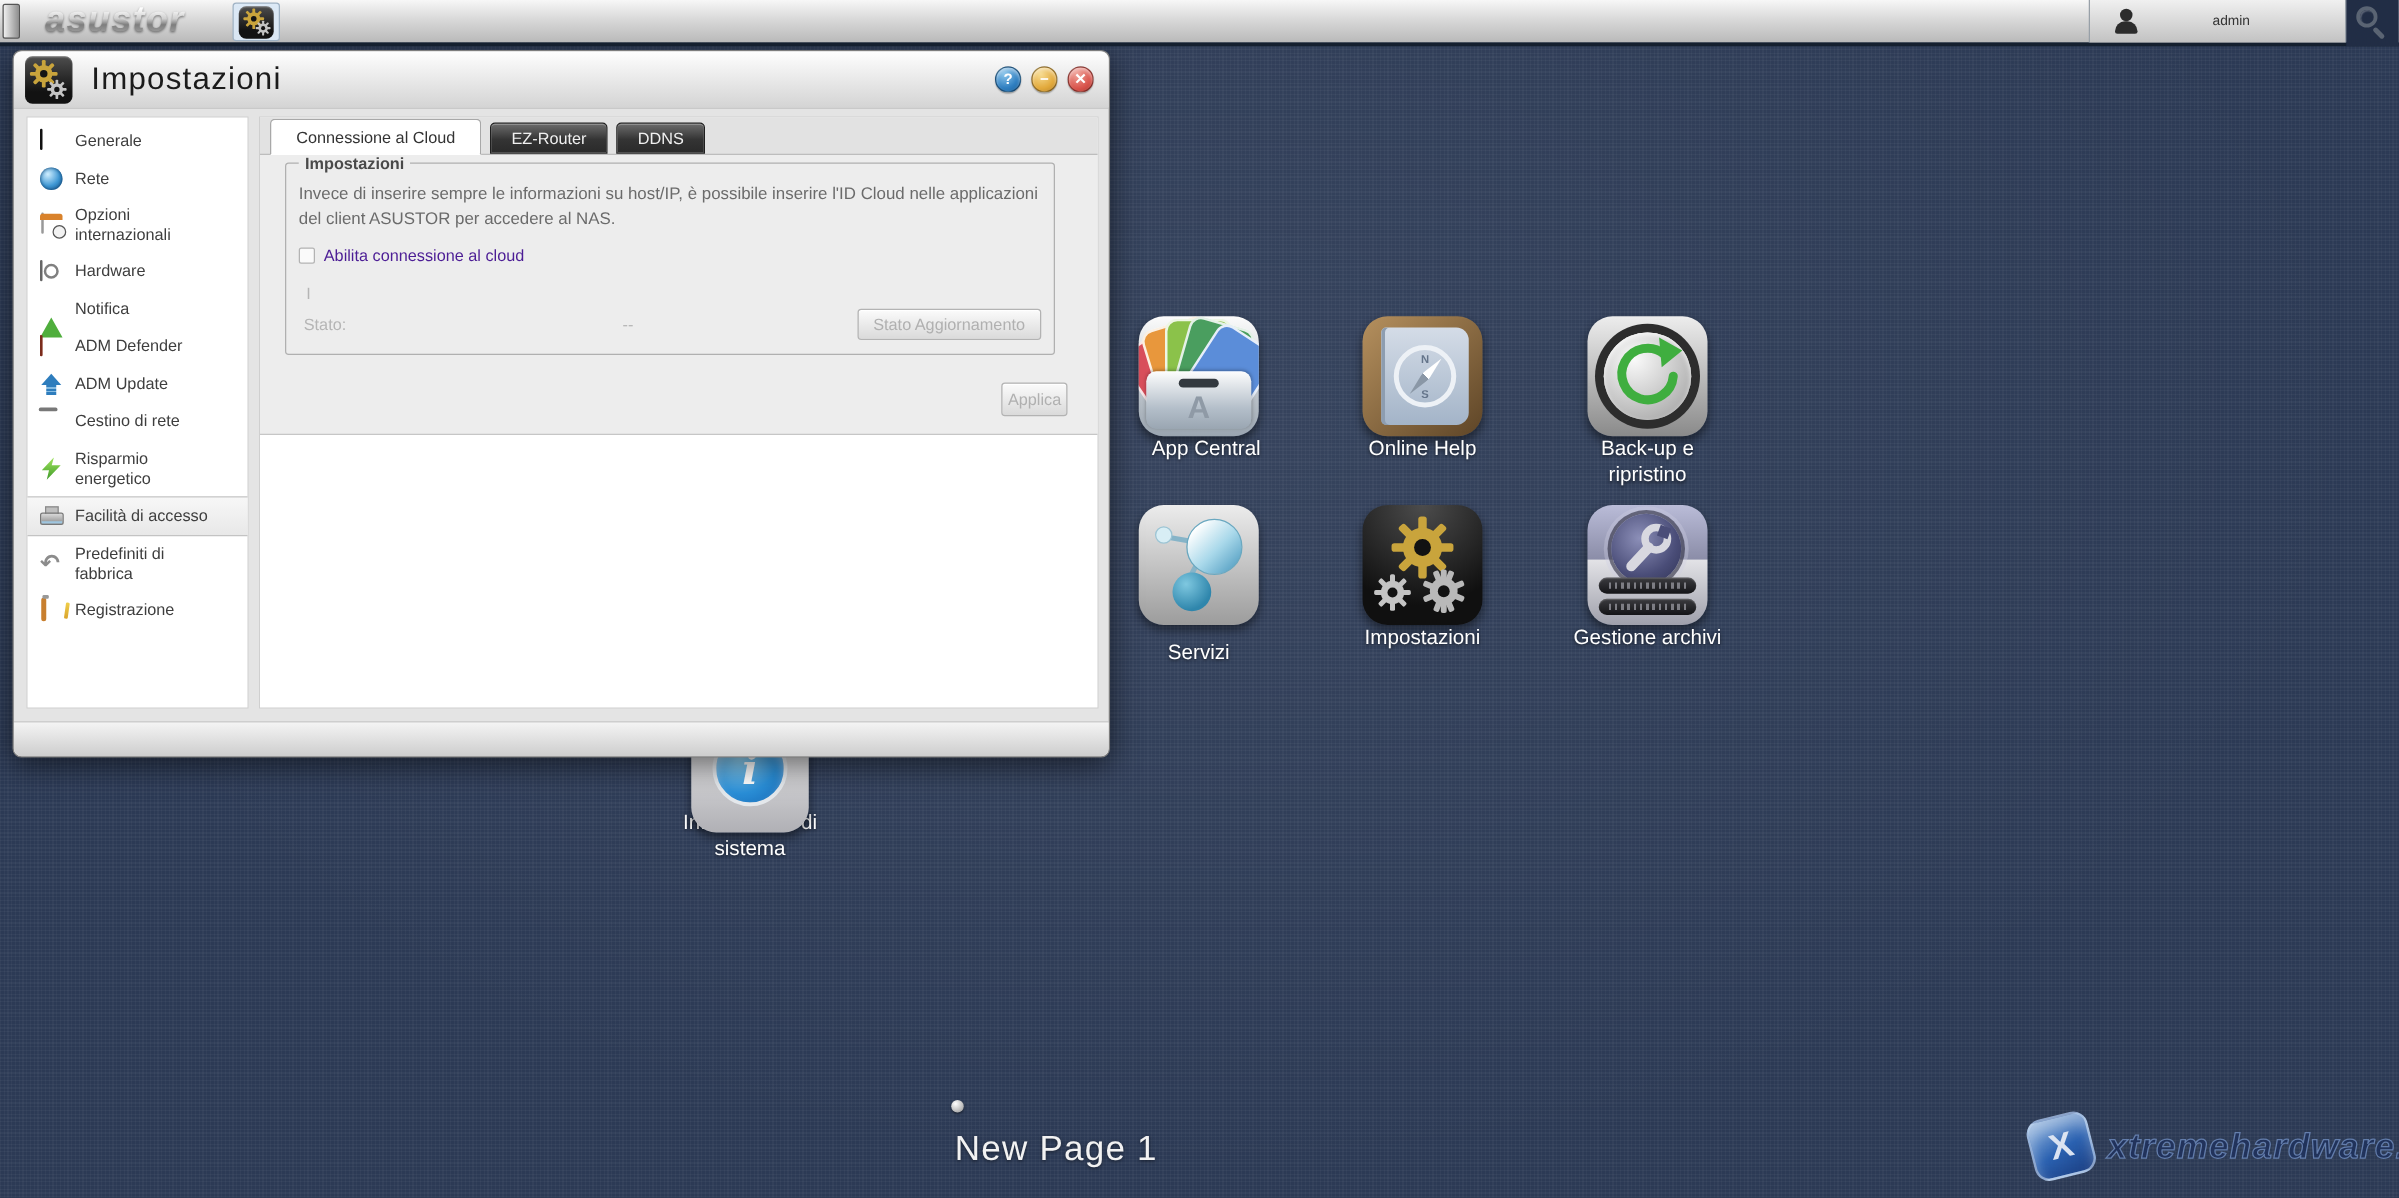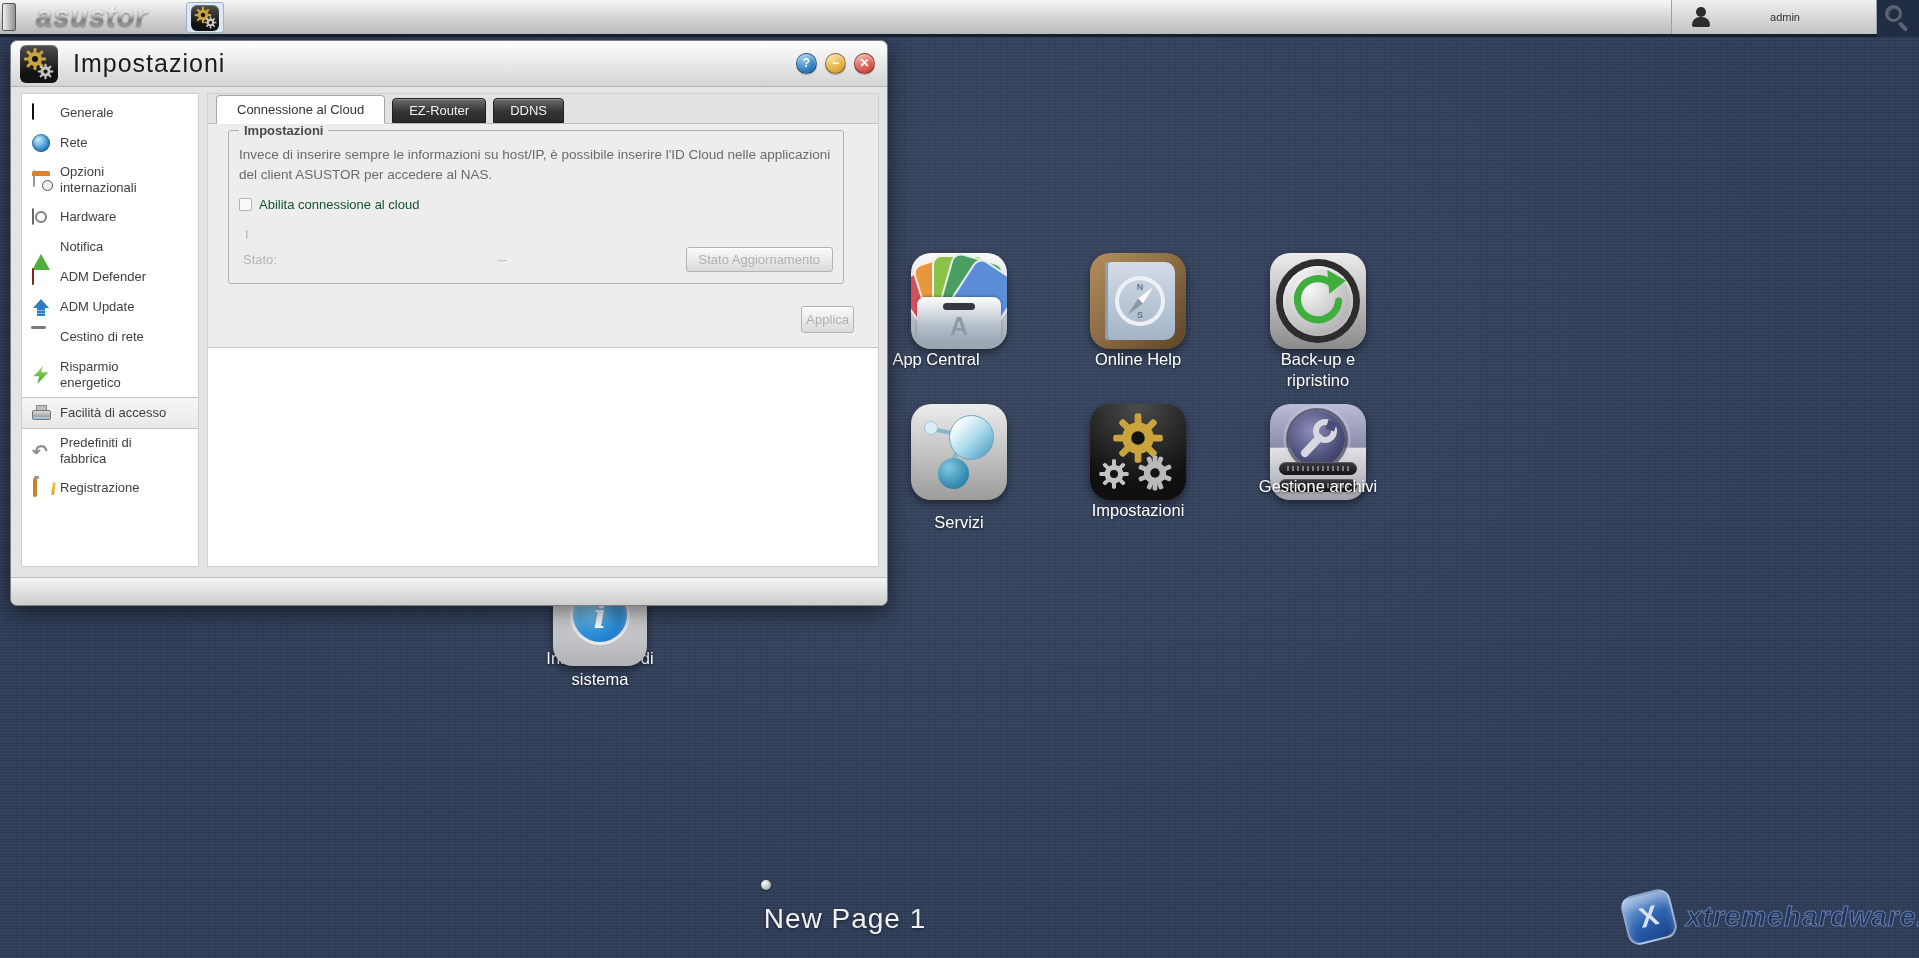--- a/index.html
+++ b/index.html
@@ -96,21 +96,21 @@
   
   .mainpanel{position:absolute;left:196px;top:52px;width:672px;height:474px;background:#fff;border:1px solid #cfcfcf;}
   .tabs{height:30px;background:#e2e2e2;border-bottom:1px solid #bdbdbd;display:flex;align-items:flex-end;padding-left:8px;gap:7px;}
   .tab{font-size:13px;border-radius:4px 4px 0 0;cursor:pointer;}
   .tab.active{background:#fff;border:1px solid #a8a8a8;border-bottom:1px solid #fff;margin-bottom:-1px;padding:6px 20px;color:#333;position:relative;z-index:2;}
   .tab.dark{background:linear-gradient(#6c6c6c,#343434 55%,#2a2a2a);color:#f0f0f0;border:1px solid #1f1f1f;padding:4px 16px;box-shadow:inset 0 1px 0 rgba(255,255,255,.25);}
   .form-area{position:relative;height:224px;background:#ededed;border-bottom:1px solid #c6c6c6;}
   .fs{position:absolute;left:20px;top:6px;width:616px;height:154px;border:1px solid #b0b0b0;border-radius:3px;}
   .fs-legend{position:absolute;left:10px;top:-8px;background:#ededed;padding:0 5px;font-weight:bold;font-size:13px;color:#4a4a4a;}
   .desc{position:absolute;left:10px;top:14px;width:594px;font-size:13.5px;color:#6b6b6b;line-height:1.45;}
-  .cbrow{position:absolute;left:10px;top:66px;display:flex;align-items:center;gap:7px;font-size:13px;color:#14532d;}
+  .cbrow{position:absolute;left:10px;top:66px;display:flex;align-items:center;gap:7px;font-size:13px;color:#4c1d95;}
   .cb{width:13px;height:13px;border:1px solid #b3b3b3;background:#fafafa;border-radius:2px;}
   .clip-frag{position:absolute;left:16px;top:96px;font-size:13px;color:#b5b5b5;}
   .tooltip{position:absolute;left:30px;top:88px;height:25px;line-height:23px;background:#fff;border:1px solid #8e8e8e;
     box-shadow:1px 2px 3px rgba(0,0,0,.18);padding:0 10px;font-size:12px;color:#333;white-space:nowrap;z-index:3;}
   .tooltip a{color:#1a56c4;text-decoration:underline;cursor:pointer;}
   .status-row{position:absolute;left:14px;right:10px;top:116px;display:flex;align-items:center;font-size:13px;color:#b5b5b5;}
   .status-val{position:absolute;left:255px;}
   .dbtn{padding:4px 12px;border:1px solid #b3b3b3;border-radius:3px;background:linear-gradient(#fbfbfb,#dadada);
     color:#b0b0b0;font-size:13px;box-shadow:inset 0 1px 0 rgba(255,255,255,.9);cursor:default;}
   .status-btn{margin-left:auto;}
@@ -234,21 +234,21 @@
   <span class="card" style="background:#d94f5c;transform:rotate(-34deg) translateX(-10px);"></span>
   <span class="card" style="background:#e8973c;transform:rotate(-17deg) translateX(-4px);"></span>
   <span class="card" style="background:#8bc24a;"></span>
   <span class="card" style="background:#4a9e5f;transform:rotate(16deg) translateX(4px);"></span>
   <span class="card" style="background:#5b8dd9;transform:rotate(33deg) translateX(10px);"></span>
   <span class="tray">
     <span class="tray-slot"></span>
     <span class="tray-letter">A</span>
   </span>
 </div>
-<div class="dlabel" style="left:856px;top:349px;width:160px;text-align:center;">App Central</div>
+<div class="dlabel" style="left:885px;top:349px;width:160px;text-align:center;">App Central</div>
 
 <div class="dicon i-onlinehelp" style="left:1090px;top:253px;">
   <span class="oh-book"></span>
   <span class="oh-compass">
     <span class="oh-n">N</span>
     <span class="oh-needle"></span>
     <span class="oh-s">S</span>
   </span>
 </div>
 <div class="dlabel" style="left:1058px;top:349px;width:160px;">Online Help</div>
@@ -310,21 +310,21 @@
   <span class="ga-circle">
     <svg viewBox="0 0 56 56" style="position:absolute;inset:0;">
       <circle cx="36" cy="20" r="9" fill="none" stroke="#d8d8e0" stroke-width="6"></circle>
       <rect x="38" y="10" width="9" height="9" fill="#4a4d78" transform="rotate(20 42 14)"></rect>
       <line x1="16" y1="42" x2="30" y2="27" stroke="#d8d8e0" stroke-width="8" stroke-linecap="round"></line>
     </svg>
   </span>
   <span class="ga-slot ga-s1"></span>
   <span class="ga-slot ga-s2"></span>
 </div>
-<div class="dlabel" style="left:1238px;top:476px;width:160px;">Gestione archivi</div>
+<div class="dlabel" style="left:1238px;top:500px;width:160px;">Gestione archivi</div>
 
 <div class="dicon i-info" style="left:553px;top:572px;width:94px;height:94px;">
   <span class="info-circle">
     <span class="info-i">i</span>
   </span>
 </div>
 <div class="dlabel" style="left:525px;top:648px;width:150px;">Informazioni di sistema</div>
 
 <div class="page-dot"></div>
 <div class="page-label">New Page 1</div>

